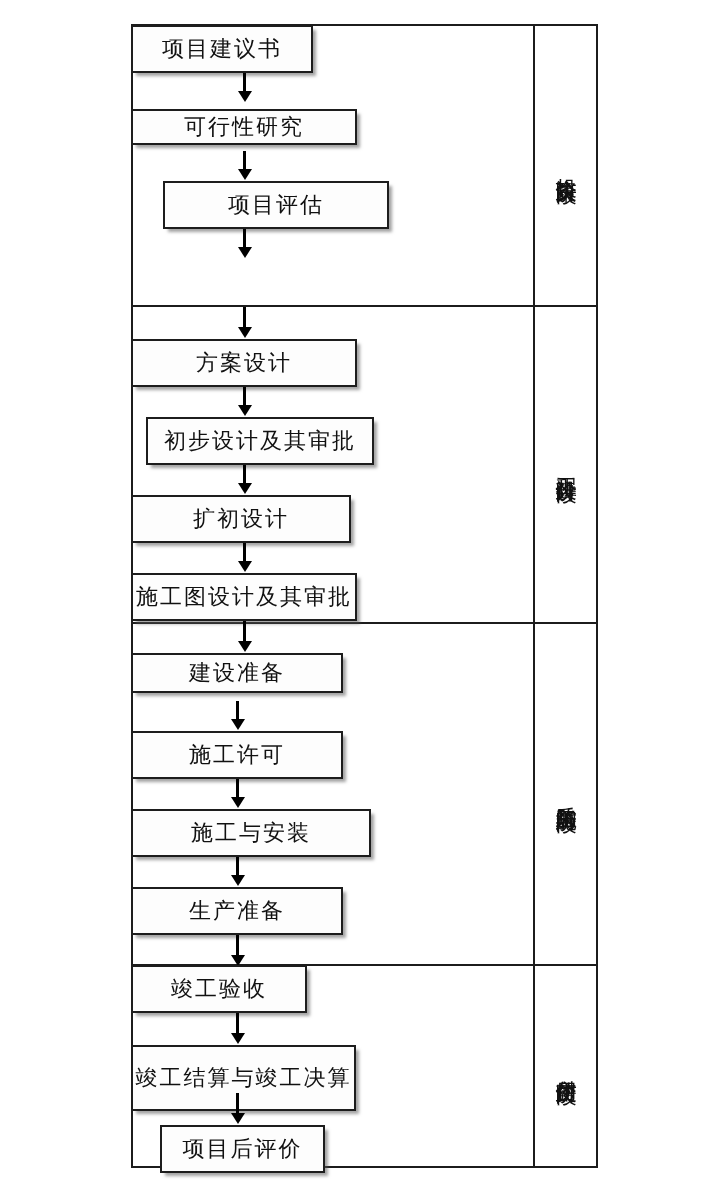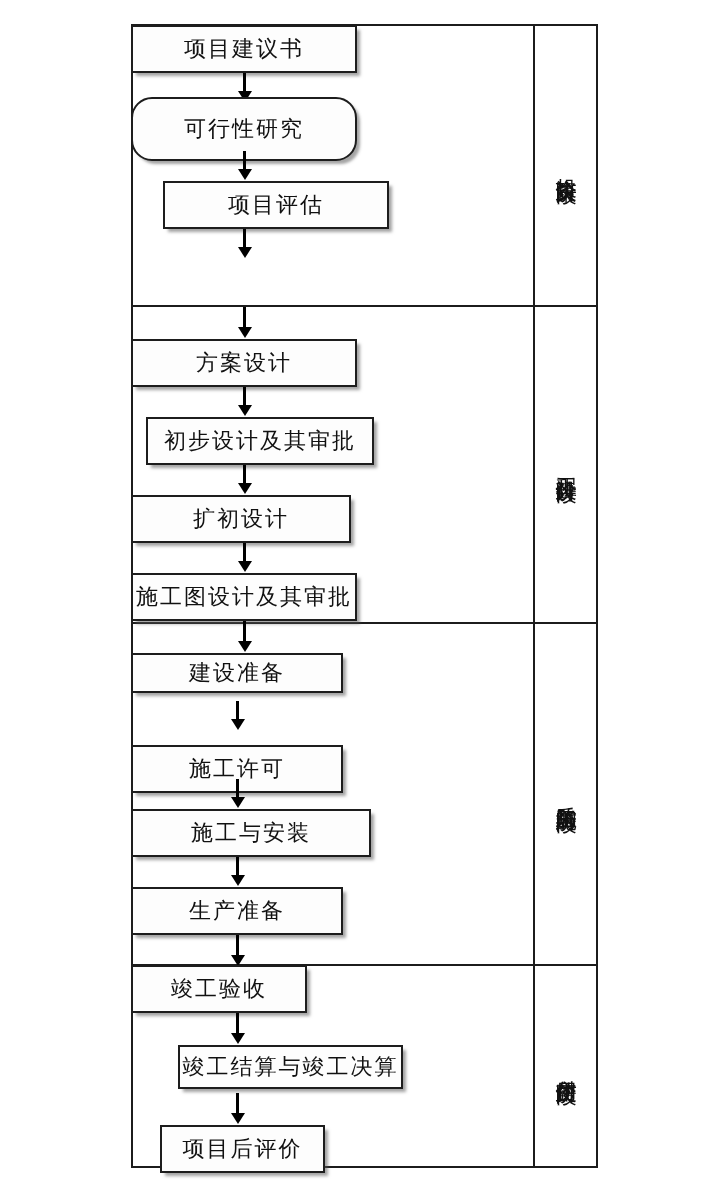--- a/index.html
+++ b/index.html
@@ -97,25 +97,25 @@
   <div class="row-divider" style="left:131px; top:622px; width:467px;"></div>
   <div class="row-divider" style="left:131px; top:964px; width:467px;"></div>
 
   <div class="col-divider" style="left:533px; top:24px; height:1144px;"></div>
 
   <div class="phase-label" style="left:533px; top:24px; width:65px; height:281px;">投资决策阶段</div>
   <div class="phase-label" style="left:533px; top:305px; width:65px; height:317px;">工程设计阶段</div>
   <div class="phase-label" style="left:533px; top:622px; width:65px; height:342px;">采购与施工阶段</div>
   <div class="phase-label" style="left:533px; top:964px; width:65px; height:204px;">交付使用阶段</div>
 
-  <div class="node" style="left:131px; top:25px; width:226px; height:48px;">项目建议书</div>
+  <div class="node" style="left:131px; top:25px; width:182px; height:48px;">项目建议书</div>
   <div class="arrow" style="left:243px; top:73px; height:20px;"></div>
   <div class="arrow-head" style="left:238px; top:91px;"></div>
 
-  <div class="node" style="left:131px; top:97px; width:226px; height:64px;border-radius:21px;">可行性研究</div>
+  <div class="node" style="left:131px; top:109px; width:226px; height:36px;">可行性研究</div>
   <div class="arrow" style="left:243px; top:151px; height:20px;"></div>
   <div class="arrow-head" style="left:238px; top:169px;"></div>
 
   <div class="node" style="left:131px; top:181px; width:226px; height:48px;margin-left:32px;">项目评估</div>
   <div class="arrow" style="left:243px; top:229px; height:20px;"></div>
   <div class="arrow-head" style="left:238px; top:247px;"></div>
 
   <div class="arrow" style="left:243px; top:307px; height:22px;"></div>
   <div class="arrow-head" style="left:238px; top:327px;"></div>
 
@@ -132,35 +132,35 @@
   <div class="arrow-head" style="left:238px; top:561px;"></div>
 
   <div class="node" style="left:131px; top:573px; width:226px; height:48px;">施工图设计及其审批</div>
   <div class="arrow" style="left:243px; top:621px; height:22px;"></div>
   <div class="arrow-head" style="left:238px; top:641px;"></div>
 
   <div class="node" style="left:131px; top:653px; width:212px; height:40px;">建设准备</div>
   <div class="arrow" style="left:236px; top:701px; height:20px;"></div>
   <div class="arrow-head" style="left:231px; top:719px;"></div>
 
-  <div class="node" style="left:131px; top:731px; width:212px; height:48px;margin-top:14px;">施工许可</div>
+  <div class="node" style="left:131px; top:731px; width:212px; height:48px;">施工许可</div>
   <div class="arrow" style="left:236px; top:779px; height:20px;"></div>
   <div class="arrow-head" style="left:231px; top:797px;"></div>
 
   <div class="node" style="left:131px; top:809px; width:240px; height:48px;">施工与安装</div>
   <div class="arrow" style="left:236px; top:857px; height:20px;"></div>
   <div class="arrow-head" style="left:231px; top:875px;"></div>
 
   <div class="node" style="left:131px; top:887px; width:212px; height:48px;">生产准备</div>
   <div class="arrow" style="left:236px; top:935px; height:22px;"></div>
   <div class="arrow-head" style="left:231px; top:955px;"></div>
 
   <div class="node" style="left:131px; top:965px; width:176px; height:48px;">竣工验收</div>
   <div class="arrow" style="left:236px; top:1013px; height:22px;"></div>
   <div class="arrow-head" style="left:231px; top:1033px;"></div>
 
-  <div class="node" style="left:131px; top:1045px; width:225px; height:44px;margin-left:47px;">竣工结算与竣工决算</div>
+  <div class="node" style="left:131px; top:1045px; width:225px; height:66px;">竣工结算与竣工决算</div>
   <div class="arrow" style="left:236px; top:1093px; height:22px;"></div>
   <div class="arrow-head" style="left:231px; top:1113px;"></div>
 
   <div class="node" style="left:160px; top:1125px; width:165px; height:48px;">项目后评价</div>
 
 </div>
 
 </body></html>

